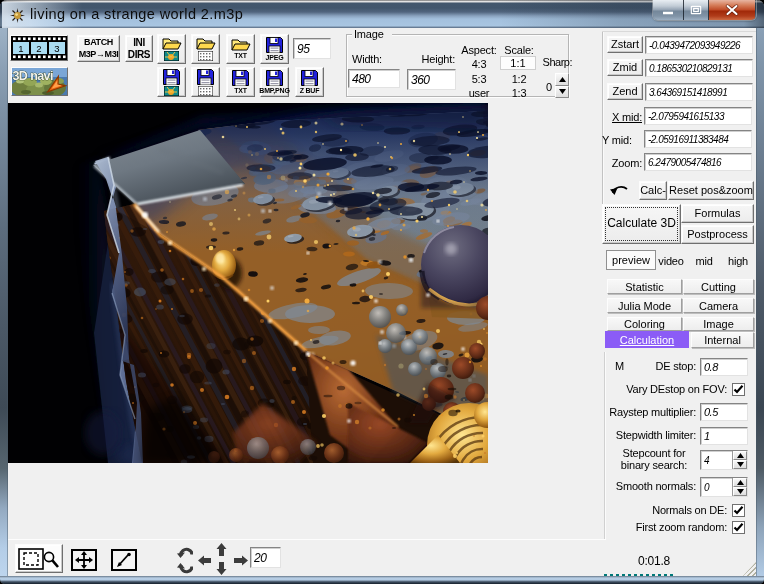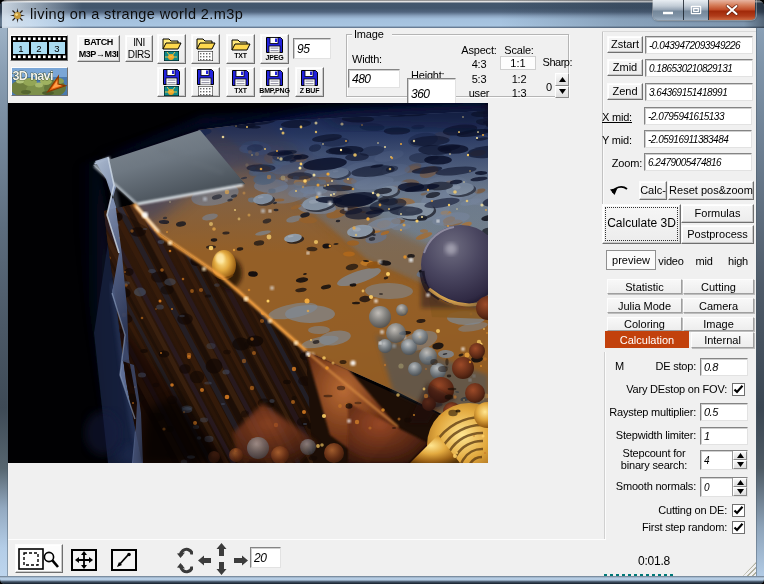--- a/index.html
+++ b/index.html
@@ -33,21 +33,21 @@
 .tb { background:#fff; border:1px solid #848484; border-bottom-color:#e2e2e2; border-right-color:#e2e2e2;
   box-shadow:inset 1px 1px 0 #cfcfcf; display:flex; align-items:center; padding-left:3px; color:#000; position:relative; }
 .tb > span { white-space:nowrap; letter-spacing:-0.5px;font-style:italic; }
 .lb { position:absolute; color:#000; white-space:nowrap; letter-spacing:-0.2px; }
 .ck { position:absolute; width:13px; height:13px; background:#fff; border:1px solid #707070; display:flex; align-items:center; justify-content:center; }
 .sp { position:absolute; right:0; top:0; bottom:0; width:15px; display:flex; flex-direction:column; border-left:1px solid #9a9a9a; }
 .spb { flex:1; background:linear-gradient(#f8f8f8,#dedede); border:1px solid #8a8a8a; border-top-color:#fff; border-left-color:#fff; display:flex; align-items:center; justify-content:center; }
 .gb { border:1px solid #b5b5b5; box-shadow:inset 1px 1px 0 #fdfdfd, 1px 1px 0 #fdfdfd; }
 .tabsel { background:#fbfbfb; border:1px solid #909090; display:flex; align-items:center; justify-content:center; }
 .tgb { background:linear-gradient(#f8f8f8,#ededed); border:1px solid #9f9f9f; border-top-color:#fdfdfd; border-left-color:#fdfdfd; box-shadow:1px 1px 0 #bdbdbd; display:flex; align-items:center; justify-content:center;text-align:center; }
-.tgsel { background:#c2410c; color:#fff; display:flex; align-items:center; justify-content:center; }
+.tgsel { background:#8b5cf6; color:#fff; display:flex; align-items:center; justify-content:center;text-decoration:underline; }
 </style></head><body>
 <div id="win">
 <div id="tbar">
       <div class="shade"></div>
       <div style="position:absolute;left:2px;top:2px;width:80px;height:26px;background:linear-gradient(90deg, rgba(228,238,248,.85), rgba(228,238,248,0))"></div>
     </div>
 <div id="bL"></div>
     <div id="bR"></div>
     <div id="bB"></div>
 <svg style="position:absolute;left:10px;top:8px" width="15" height="15" viewBox="0 0 15 15">
@@ -112,21 +112,21 @@
           <rect x="38" y="6" width="16" height="12" fill="#aadcf2"></rect>
 <text x="10" y="15.5" font-size="9.5" text-anchor="middle" fill="#000" font-family="Liberation Sans">1</text>
 <text x="28" y="15.5" font-size="9.5" text-anchor="middle" fill="#000" font-family="Liberation Sans">2</text>
 <text x="46" y="15.5" font-size="9.5" text-anchor="middle" fill="#000" font-family="Liberation Sans">3</text>
         </svg>
       </div>
 <div class="btn" style="left:69px;top:7px;width:43px;height:27px;font-size:11px;">
         <span style="font-size:9px;font-weight:bold;letter-spacing:-0.4px;line-height:1.25">BATCH<br>M3P→M3I</span>
       </div>
 <div class="btn" style="left:117px;top:7px;width:28px;height:27px;font-size:11px;">
-        <span style="font-size:10px;font-weight:normal;letter-spacing:-0.4px;line-height:1.15">INI<br>DIRS</span>
+        <span style="font-size:10px;font-weight:bold;letter-spacing:-0.4px;line-height:1.15">INI<br>DIRS</span>
       </div>
 <div class="btn" style="left:3px;top:39px;width:57px;height:29px;font-size:11px;padding:0">
         <svg width="55" height="27" viewBox="0 0 55 27">
 <rect width="55" height="27" fill="#4a7ab0"></rect>
 <rect y="0" width="55" height="9" fill="#7aa6d6"></rect>
 <ellipse cx="10" cy="20" rx="11" ry="8" fill="#6f7f3e"></ellipse>
           <ellipse cx="26" cy="22" rx="12" ry="7" fill="#7d904a"></ellipse>
 <ellipse cx="43" cy="20" rx="11" ry="8" fill="#65783c"></ellipse>
           <ellipse cx="18" cy="14" rx="7" ry="4" fill="#93a656"></ellipse>
 <ellipse cx="34" cy="13" rx="6" ry="4" fill="#9fb260"></ellipse>
@@ -286,25 +286,25 @@
             <rect x="3" y="9" width="11" height="7" fill="#fff" stroke="#000" stroke-width="0.8"></rect>
             <rect x="4.5" y="10.5" width="8" height="1.2" fill="#99a"></rect>
             <rect x="4.5" y="13" width="8" height="1.2" fill="#99a"></rect>
           </svg>
           <span style="font-size:7px;font-weight:bold;font-family:'Liberation Sans';letter-spacing:-0.2px">Z BUF</span>
         </div>
       </div>
 <div class="gb" style="left:338px;top:6px;width:223px;height:63px"></div>
 <div class="lb" style="left:344px;top:0px;width:40px;font-size:11px;text-align:left;background:#f0f0f0;padding:0 2px">Image</div>
 <div class="lb" style="left:344px;top:25px;width:40px;font-size:11px;text-align:left;">Width:</div>
-<div class="lb" style="left:403px;top:25px;width:44px;font-size:11px;text-align:left;margin-top:16px;">Height:</div>
+<div class="lb" style="left:403px;top:25px;width:44px;font-size:11px;text-align:right;">Height:</div>
 <div class="tb" style="left:340px;top:41px;width:52px;height:19px;font-size:12px;">
         <span>480</span>
       </div>
-<div class="tb" style="left:399px;top:50px;width:49px;height:32px;font-size:12px;">
+<div class="tb" style="left:399px;top:41px;width:49px;height:21px;font-size:12px;">
         <span>360</span>
       </div>
 <div class="lb" style="left:448px;top:16px;width:46px;font-size:11px;text-align:center;">Aspect:</div>
 <div class="lb" style="left:448px;top:30px;width:46px;font-size:11px;text-align:center;">4:3</div>
 <div class="lb" style="left:448px;top:45px;width:46px;font-size:11px;text-align:center;">5:3</div>
 <div class="lb" style="left:448px;top:59px;width:46px;font-size:11px;text-align:center;">user</div>
 <div class="lb" style="left:488px;top:16px;width:46px;font-size:11px;text-align:center;">Scale:</div>
 <div style="left:492px;top:28px;width:36px;height:14px;background:#fdfdfd;border:1px solid #cfcfcf;display:flex;align-items:center;justify-content:center;font-size:11px">1:1</div>
 <div class="lb" style="left:488px;top:45px;width:46px;font-size:11px;text-align:center;">1:2</div>
 <div class="lb" style="left:488px;top:59px;width:46px;font-size:11px;text-align:center;">1:3</div>
@@ -1340,21 +1340,21 @@
       </div>
 <div class="tb" style="left:637px;top:31px;width:108px;height:18px;font-size:10px;">
         <span>0.186530210829131</span>
       </div>
 <div class="btn" style="left:599px;top:55px;width:36px;height:17px;font-size:11px;">
         <span>Zend</span>
       </div>
 <div class="tb" style="left:637px;top:55px;width:108px;height:18px;font-size:10px;">
         <span>3.64369151418991</span>
       </div>
-<div class="lb" style="left:594px;top:83px;width:40px;font-size:11px;text-decoration:underline;">X mid:</div>
+<div class="lb" style="left:594px;top:83px;width:40px;font-size:11px;text-align:right;text-decoration:underline;">X mid:</div>
 <div class="tb" style="left:636px;top:79px;width:108px;height:18px;font-size:10px;">
         <span>-2.0795941615133</span>
       </div>
 <div class="lb" style="left:594px;top:106px;width:40px;font-size:11px;">Y mid:</div>
 <div class="tb" style="left:636px;top:102px;width:108px;height:18px;font-size:10px;">
         <span>-2.05916911383484</span>
       </div>
 <div class="lb" style="left:594px;top:129px;width:40px;font-size:11px;text-align:right;">Zoom:</div>
 <div class="tb" style="left:636px;top:125px;width:108px;height:18px;font-size:10px;">
         <span>6.2479005474816</span>
@@ -1451,27 +1451,27 @@
               <path d="M3.5,0 L7,5 L0,5 Z" fill="#000"></path>
             </svg>
           </div>
           <div class="spb">
             <svg width="7" height="5" viewBox="0 0 7 5">
               <path d="M0,0 L7,0 L3.5,5 Z" fill="#000"></path>
             </svg>
           </div>
         </div>
       </div>
-<div class="lb" style="left:596px;top:476px;width:123px;font-size:11px;text-align:right;">Cutting on DE:</div>
+<div class="lb" style="left:596px;top:476px;width:123px;font-size:11px;text-align:right;">Normals on DE:</div>
 <div class="ck" style="left:724px;top:476px">
         <svg width="11" height="11" viewBox="0 0 11 11">
           <path d="M1.5,5.5 L4,8 L9.5,1.8" stroke="#000" stroke-width="2.2" fill="none"></path>
         </svg>
       </div>
-<div class="lb" style="left:596px;top:493px;width:123px;font-size:11px;text-align:right;">First step random:</div>
+<div class="lb" style="left:596px;top:493px;width:123px;font-size:11px;text-align:right;">First zoom random:</div>
 <div class="ck" style="left:724px;top:493px">
         <svg width="11" height="11" viewBox="0 0 11 11">
           <path d="M1.5,5.5 L4,8 L9.5,1.8" stroke="#000" stroke-width="2.2" fill="none"></path>
         </svg>
       </div>
 <div class="lb" style="left:616px;top:526px;width:60px;font-size:12px;text-align:center;">0:01.8</div>
 <div style="left:0;top:511px;width:598px;height:1px;background:#fdfdfd"></div>
 <div style="left:0;top:512px;width:598px;height:36px;background:#f0f0f0"></div>
 <div class="btn" style="left:7px;top:516px;width:48px;height:29px;font-size:11px;background:#fdfdfd">
         <svg width="44" height="26" viewBox="0 0 44 26">

